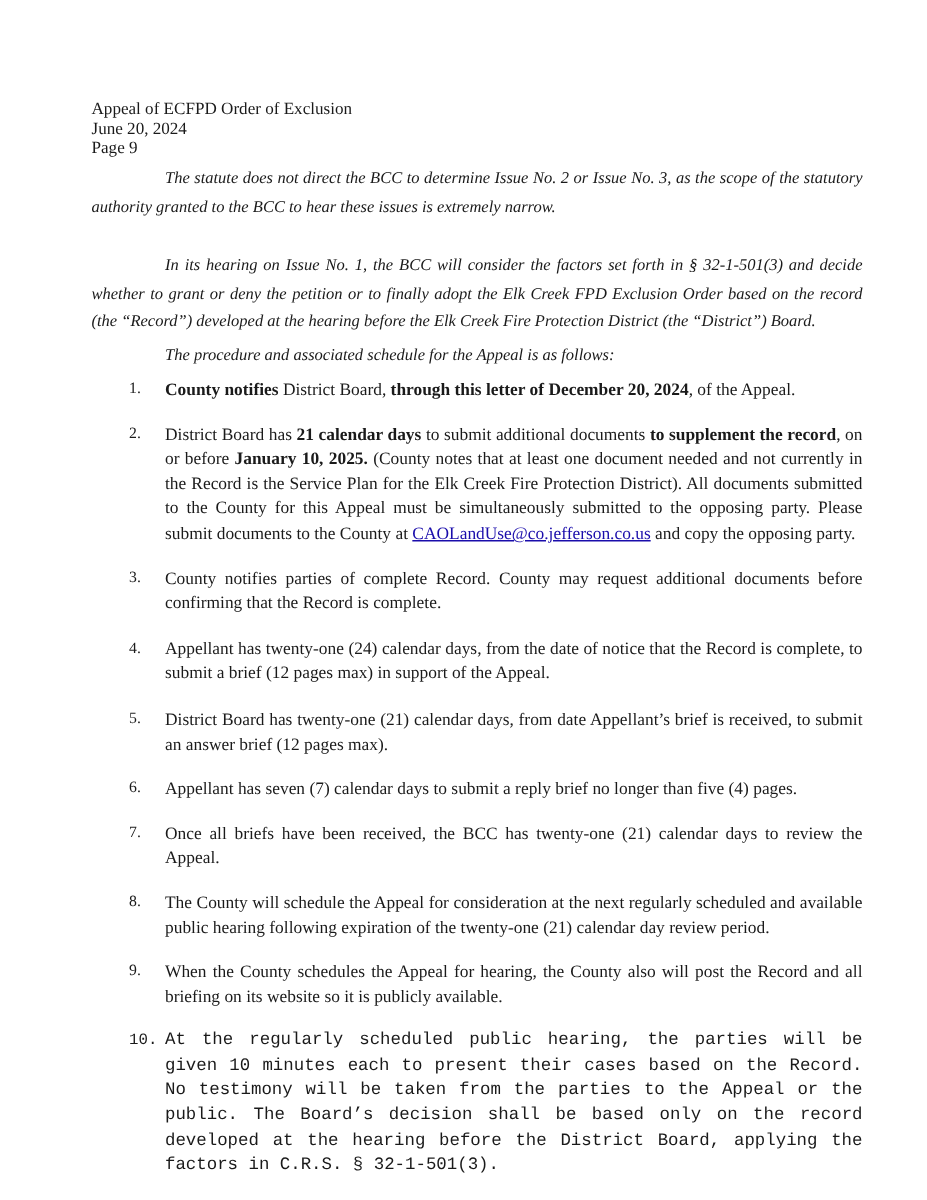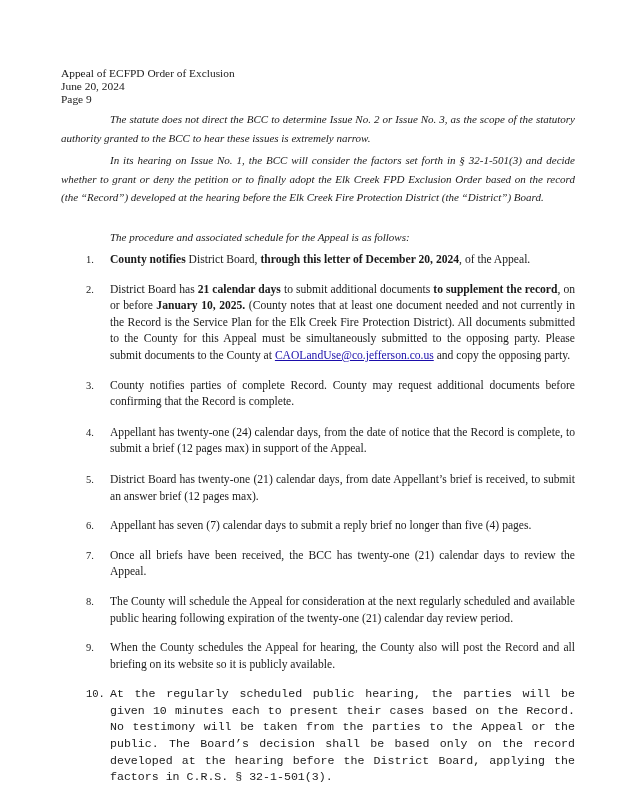--- a/index.html
+++ b/index.html
@@ -13,21 +13,21 @@
     font-size: 11.4px; line-height: 13px; margin-top: 31px;
   }
   .para {
     position: absolute; left: 61px; width: 514px;
     font-size: 11px; line-height: 18.6px;
     text-align: justify; text-indent: 49px;
     margin: 0;
     font-style: italic;
   }
   .p1 { top: 110px; }
-  .p2 { top: 151px; }
+  .p2 { top: 168px; }
   .p3 { top: 228px; }
   ol.steps {
     position: absolute; left: 86px; top: 252px; width: 489px;
     margin: 0; padding: 0; list-style: none;
     font-size: 11.6px; line-height: 16.6px;
   }
   ol.steps li {
     position: relative; padding-left: 24px; text-align: justify;
   }
   ol.steps li .num {

